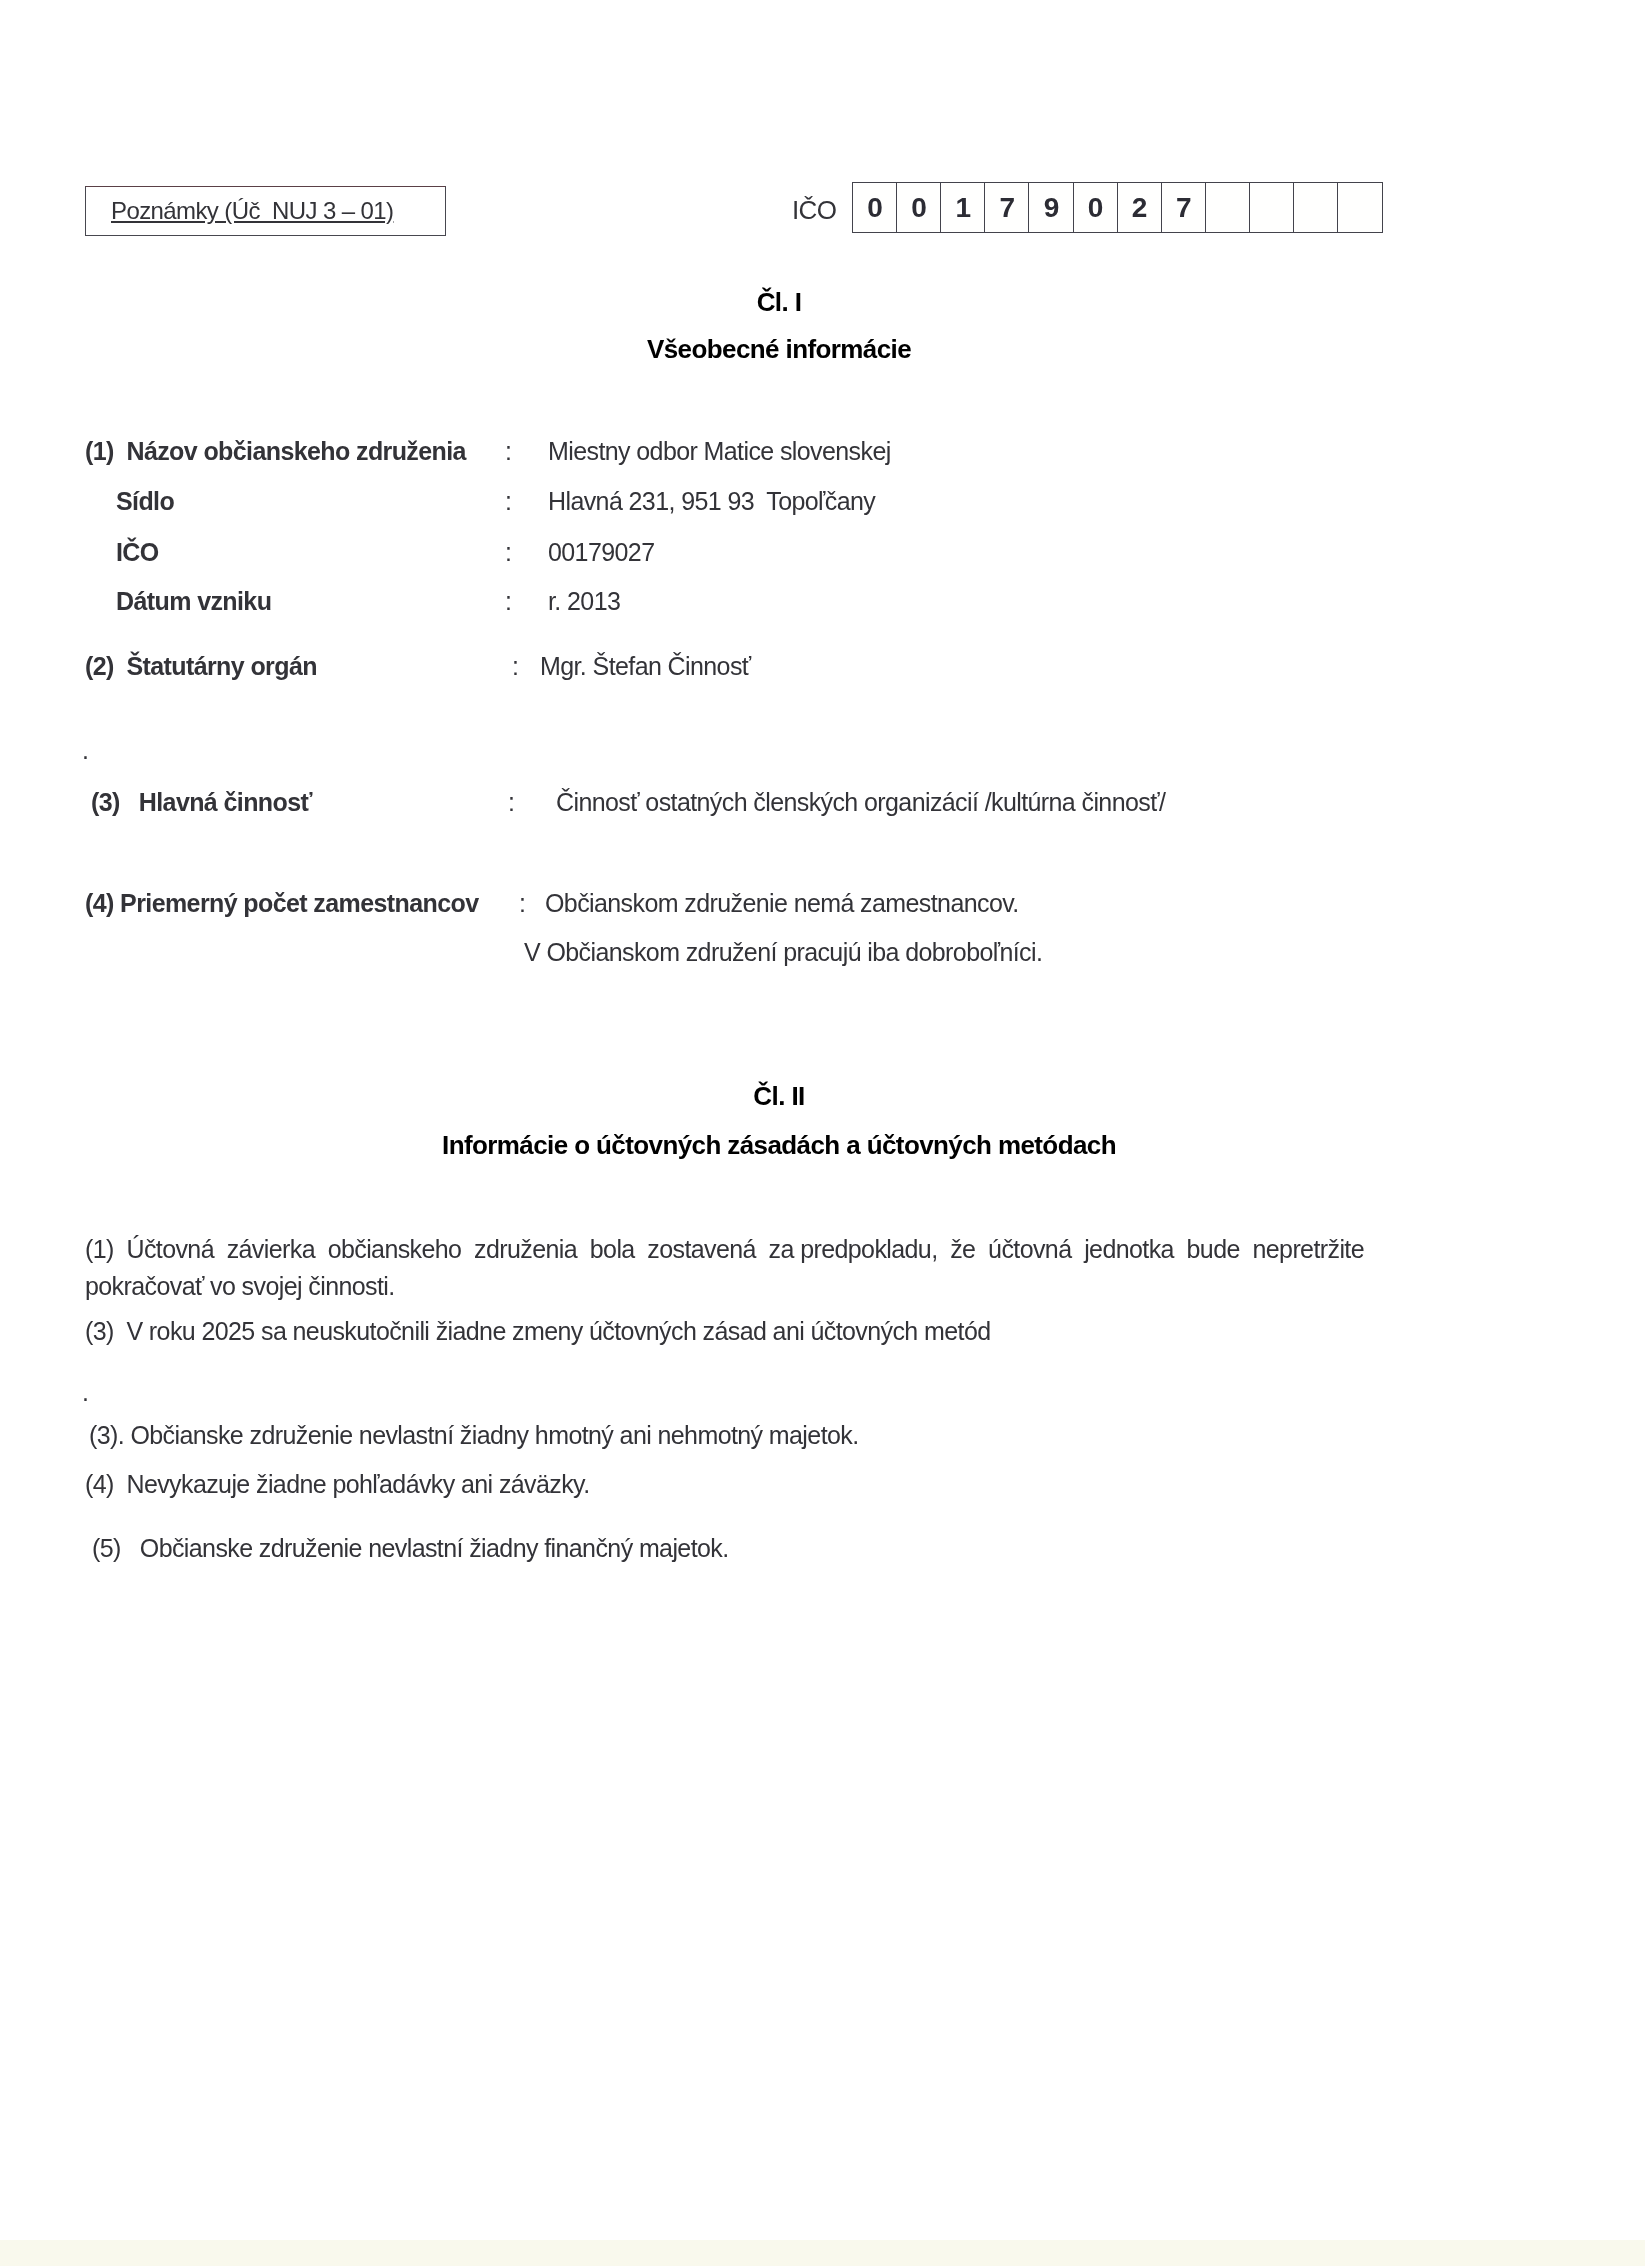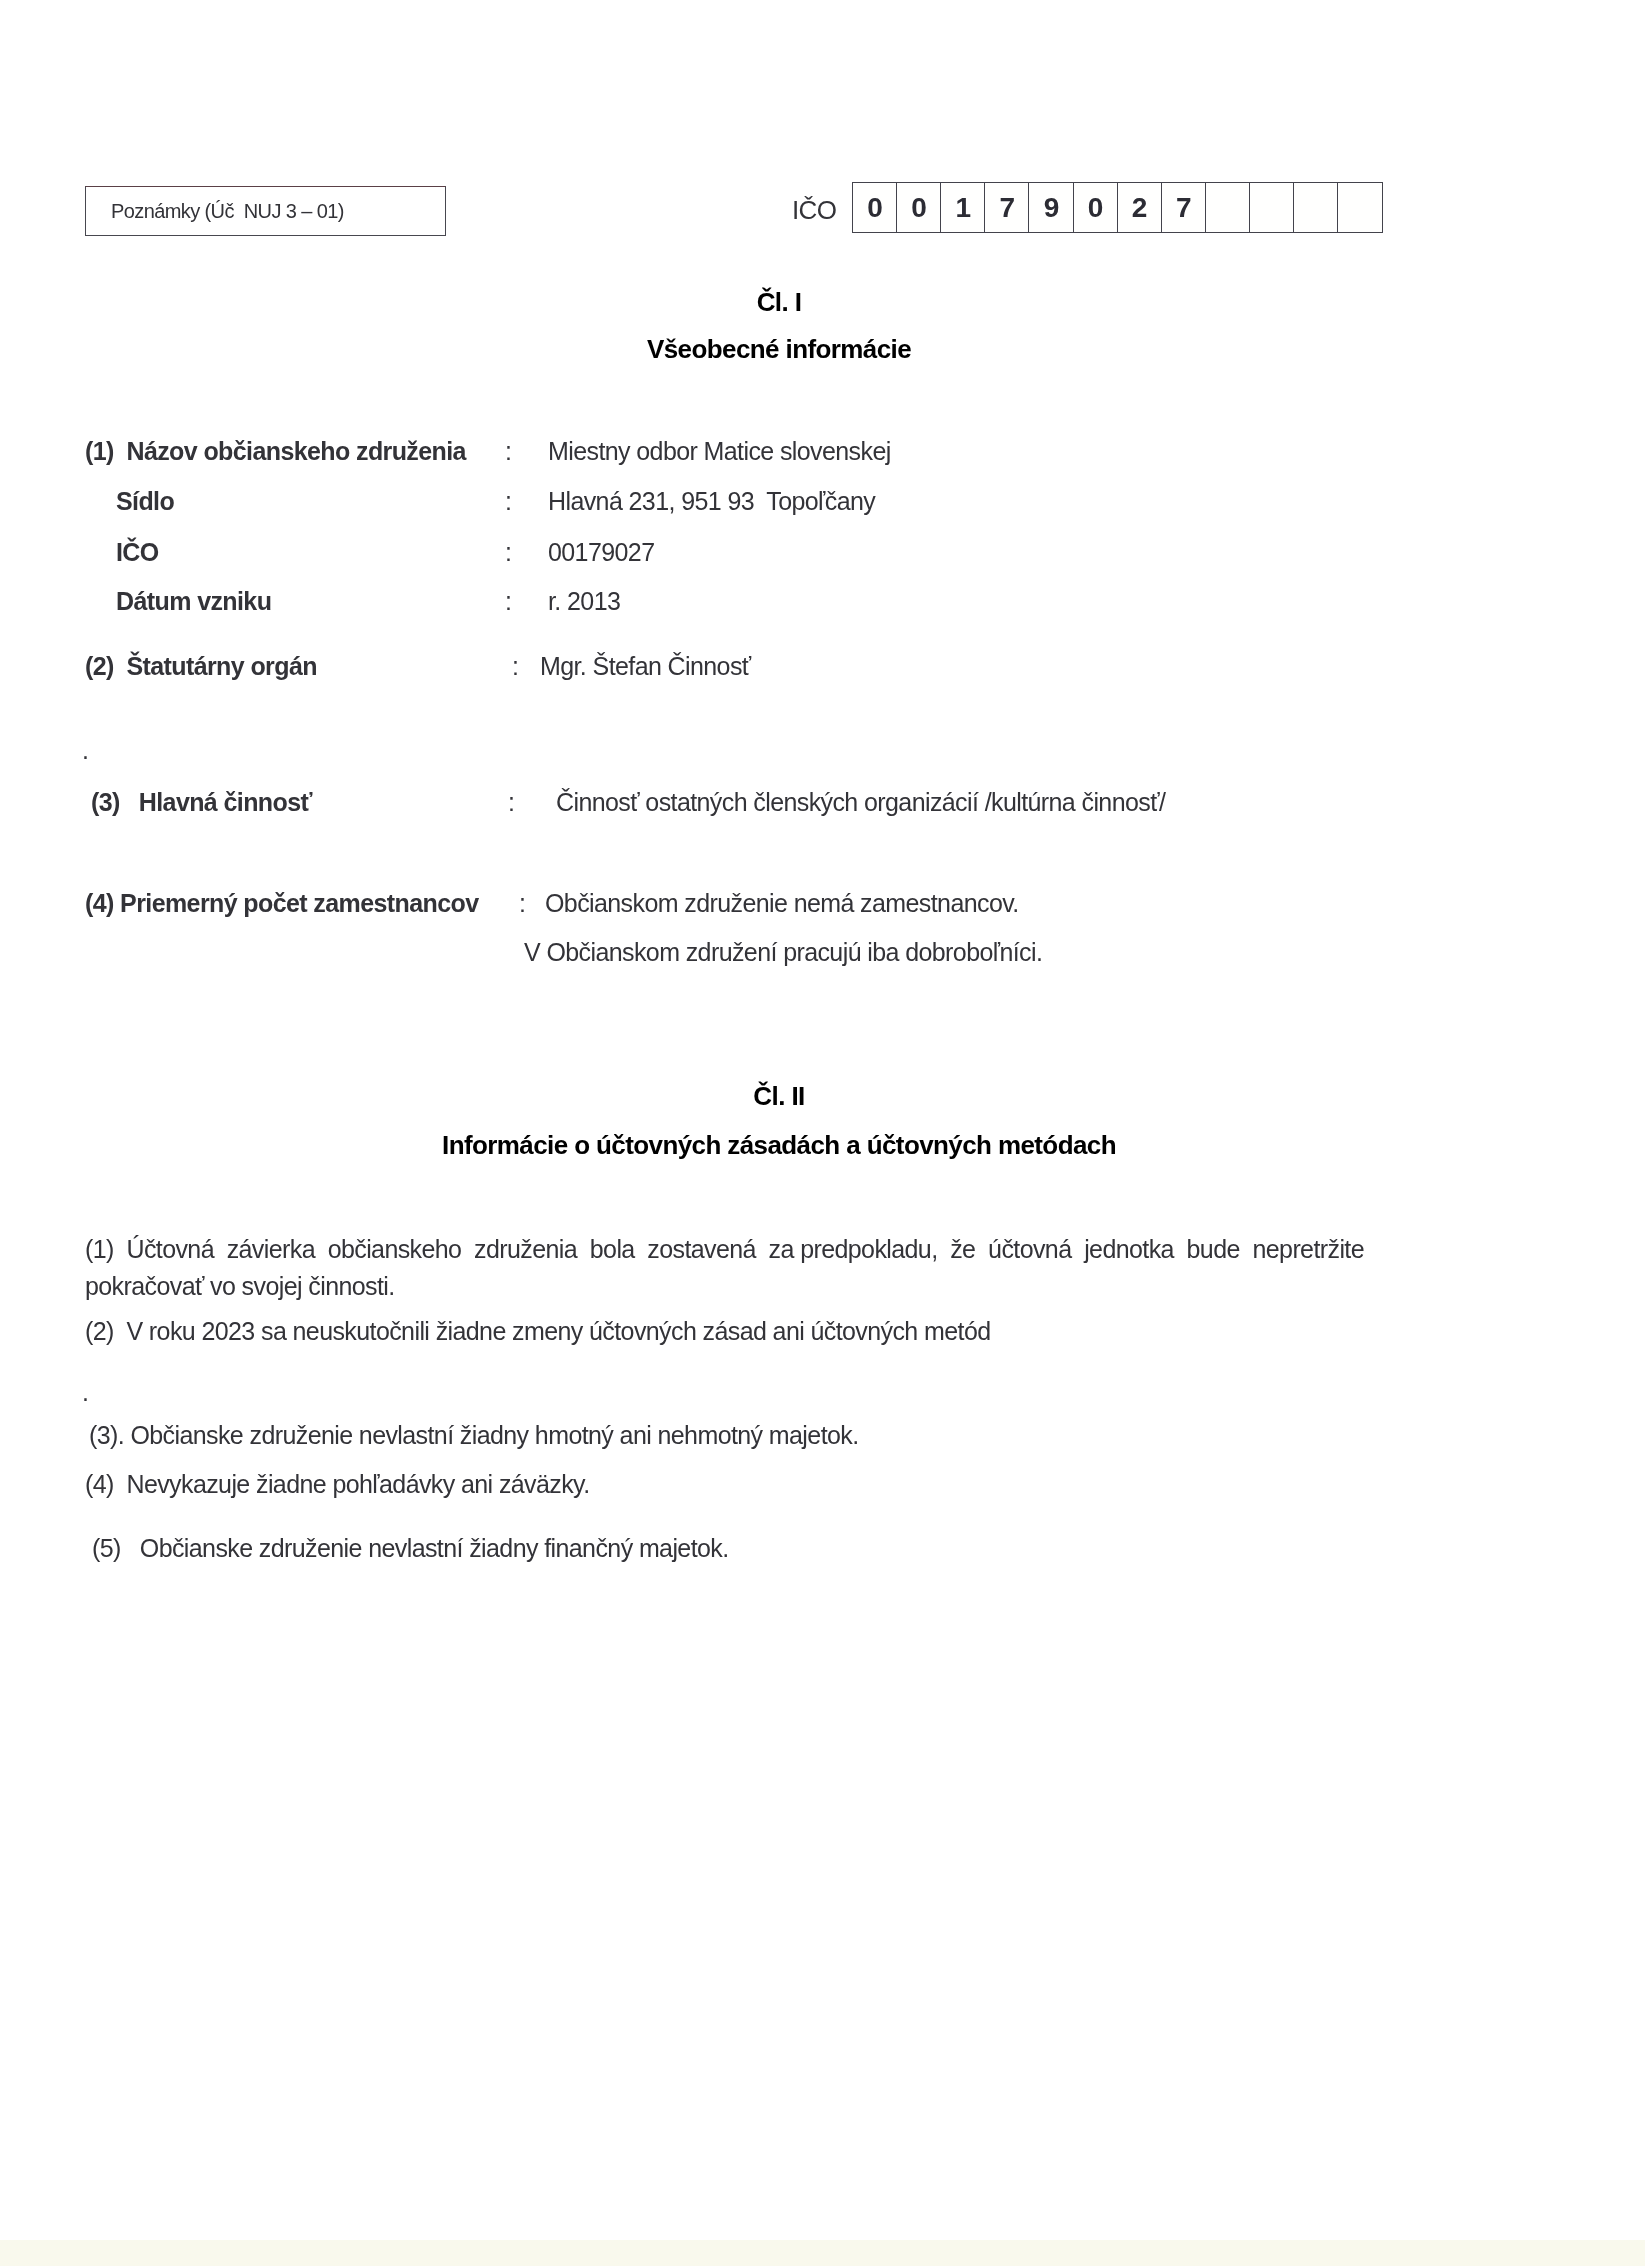--- a/index.html
+++ b/index.html
@@ -25,21 +25,21 @@
 
   
   .form-box {
     left: 85px; top: 186px;
     width: 361px; height: 50px;
     border: 1.9px solid #47474f;
     border-top-color: #5a4046;
     display: flex; align-items: center;
     box-sizing: border-box;
   }
-  .form-box .txt { padding-left: 25px; font-size: 20px; }
+  .form-box .txt { padding-left: 25px; font-size: 24px; text-decoration: underline; }
 
   
   .ico-label { left: 792px; top: 195px; font-size: 26px; }
   .ico-grid {
     left: 852px; top: 182px;
     display: flex;
   }
   .ico-cell {
     width: 44px; height: 49px;
     border: 1.9px solid #43434c;
@@ -143,20 +143,20 @@
   <span class="txt sep">:</span>
   <span class="txt val">Občianskom združenie nemá zamestnancov.</span>
 </div>
 <div class="abs txt" style="left:524px; top:938px">V Občianskom združení pracujú iba dobroboľníci.</div>
 
 <div class="abs center-line" style="top:1081px">Čl. II</div>
 <div class="abs center-line" style="top:1130px">Informácie o účtovných zásadách a účtovných metódach</div>
 
 <div class="abs txt wideline" style="top:1235px">(1)  Účtovná  závierka  občianskeho  združenia  bola  zostavená  za predpokladu,  že  účtovná  jednotka  bude  nepretržite</div>
 <div class="abs txt" style="left:85px; top:1272px">pokračovať vo svojej činnosti.</div>
-<div class="abs txt" style="left:85px; top:1317px">(2)  V roku 2023 sa neuskutočnili žiadne zmeny účtovných zásad ani účtovných metód</div>
+<div class="abs txt" style="left:85px; top:1317px">(3)  V roku 2025 sa neuskutočnili žiadne zmeny účtovných zásad ani účtovných metód</div>
 <div class="abs txt" style="left:82px; top:1378px">.</div>
 <div class="abs txt" style="left:89px; top:1421px">(3). Občianske združenie nevlastní žiadny hmotný ani nehmotný majetok.</div>
 <div class="abs txt" style="left:85px; top:1470px">(4)  Nevykazuje žiadne pohľadávky ani záväzky.</div>
 <div class="abs txt" style="left:92px; top:1534px">(5)   Občianske združenie nevlastní žiadny finančný majetok.</div>
 
 <div class="abs cream-band"></div>
 
 
 </body></html>

